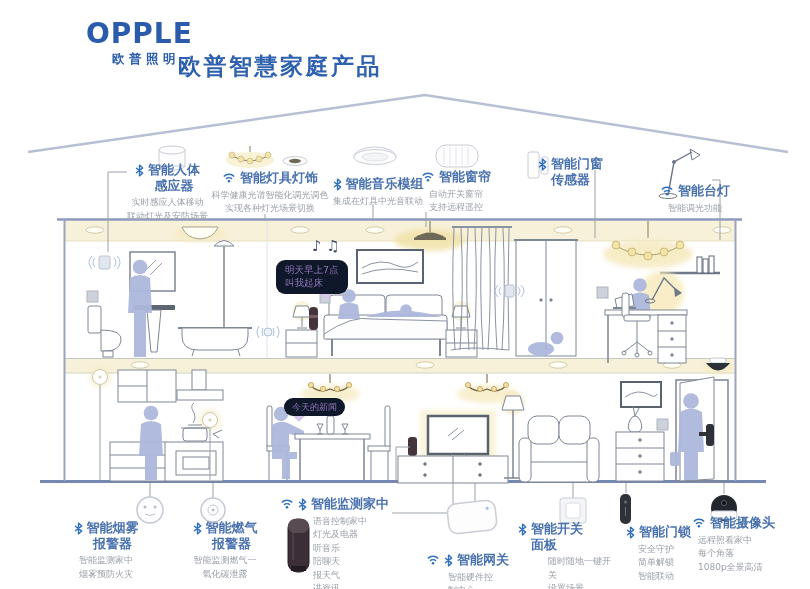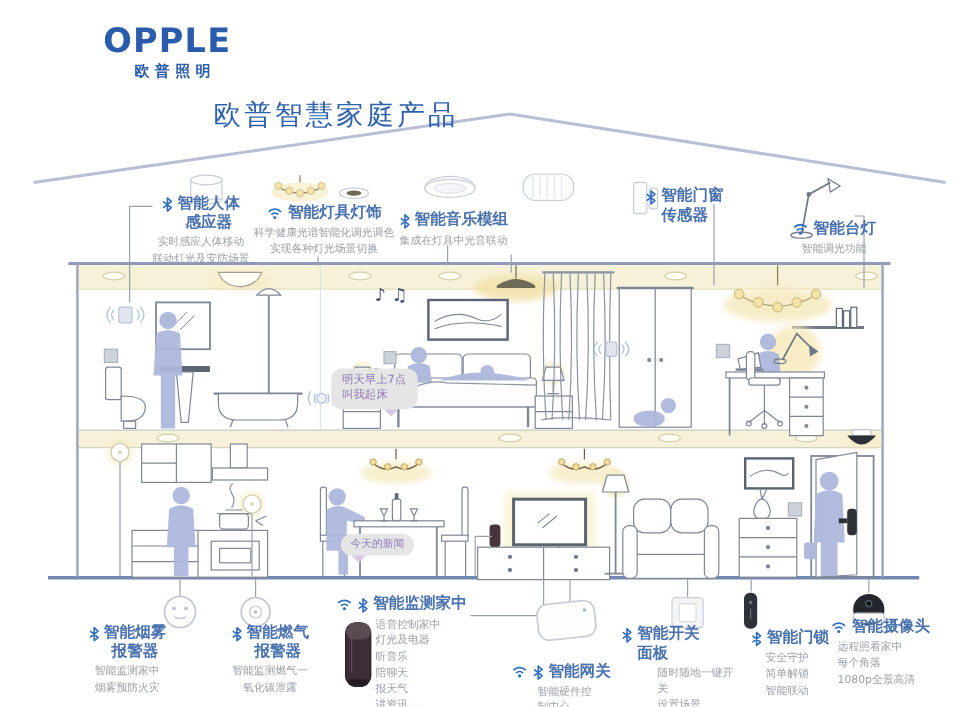--- a/index.html
+++ b/index.html
@@ -3,36 +3,36 @@
 <meta charset="utf-8">
 <style>
   html,body{margin:0;padding:0;background:#fff;}
   .stage{position:relative;width:810px;height:589px;background:#ffffff;overflow:hidden;
          font-family:"DejaVu Sans","Liberation Sans",sans-serif;}
   .art{position:absolute;left:0;top:0;}
   
   .logo{position:absolute;left:86px;top:20px;color:#2b5cab;}
   .logo-word{font-size:28px;font-weight:800;letter-spacing:1px;line-height:1;}
   .logo-sub{font-size:12.5px;font-weight:700;letter-spacing:4.5px;margin:3px 0 0 26px;}
-  .title{position:absolute;left:178px;top:80px;margin:0;font-size:23px;font-weight:400;
+  .title{position:absolute;left:178px;top:51px;margin:0;font-size:23px;font-weight:700;
          color:#2e61ae;letter-spacing:2.5px;}
   
   .label{position:absolute;}
   .lt{display:flex;align-items:flex-start;gap:4px;font-size:13px;font-weight:700;
       color:#4a72af;line-height:1.2;}
   .lt .ic{margin-top:2px;display:inline-flex;flex:0 0 auto;}
   .t{white-space:pre-line;}
   .d{margin-top:3px;font-size:9px;color:#9aa0a8;line-height:1.5;white-space:pre-line;font-weight:400;}
   .c{text-align:center;}
   .c .lt{justify-content:center;}
   .ml4{margin-left:4px;}  .ml6{margin-left:6px;}  .ml12{margin-left:12px;}
   .ml13{margin-left:30px;} .ml30{margin-left:22px;} .ml33{margin-left:33px;}
   
-  .bubble{position:absolute;background:#e5e5e5;color:#9177b8;border-radius:9px;
-          padding:4px 9px;font-size:9.5px;line-height:1.35;white-space:pre-line;margin-top:47px;}
+  .bubble{position:absolute;background:#0f172a;color:#9177b8;border-radius:9px;
+          padding:4px 9px;font-size:9.5px;line-height:1.35;white-space:pre-line;}
   .bubble::after{content:"";position:absolute;bottom:-6px;width:0;height:0;
           border:6px solid transparent;border-top-color:#d8c7e6;border-bottom:0;}
   .bubble-wake::after{left:62%;}
   .bubble-news{font-size:9px;padding:3px 8px;}
   .bubble-news::after{left:14%;}
 </style>
 </head>
 <body>
 
 <div class="stage">
@@ -441,20 +441,34 @@
       <span class="ic">
           <svg width="9" height="13" viewBox="0 0 10 14">
             <path d="M5 1 V13 L8.6 9.9 L1.6 4.4 M5 1 L8.6 4.1 L1.6 9.6" fill="none" stroke="#2e6fc0" stroke-width="1.5" stroke-linecap="round" stroke-linejoin="round"></path>
           </svg>
         </span>
       <span class="t">智能音乐模组</span>
     </div>
     <div class="d">集成在灯具中光音联动</div>
   </div>
 
+  <div class="label c" style="left:408px;top:169px;width:96px;">
+    <div class="lt">
+      <span class="ic">
+          <svg width="14" height="11" viewBox="0 0 20 16">
+            <path d="M2.5 6.5 A10.5 10.5 0 0 1 17.5 6.5" fill="none" stroke="#2e6fc0" stroke-width="2.2"></path>
+            <path d="M5.8 10 A6 6 0 0 1 14.2 10" fill="none" stroke="#2e6fc0" stroke-width="2.2"></path>
+            <circle cx="10" cy="13.5" r="1.9" fill="#2e6fc0"></circle>
+          </svg>
+        </span>
+      <span class="t">智能窗帘</span>
+    </div>
+    <div class="d">自动开关窗帘
+支持远程遥控</div>
+  </div>
 
   <div class="label" style="left:538px;top:156px;width:100px;">
     <div class="lt">
       <span class="ic">
           <svg width="9" height="13" viewBox="0 0 10 14">
             <path d="M5 1 V13 L8.6 9.9 L1.6 4.4 M5 1 L8.6 4.1 L1.6 9.6" fill="none" stroke="#2e6fc0" stroke-width="1.5" stroke-linecap="round" stroke-linejoin="round"></path>
           </svg>
         </span>
       <span class="t">智能门窗
 传感器</span>

